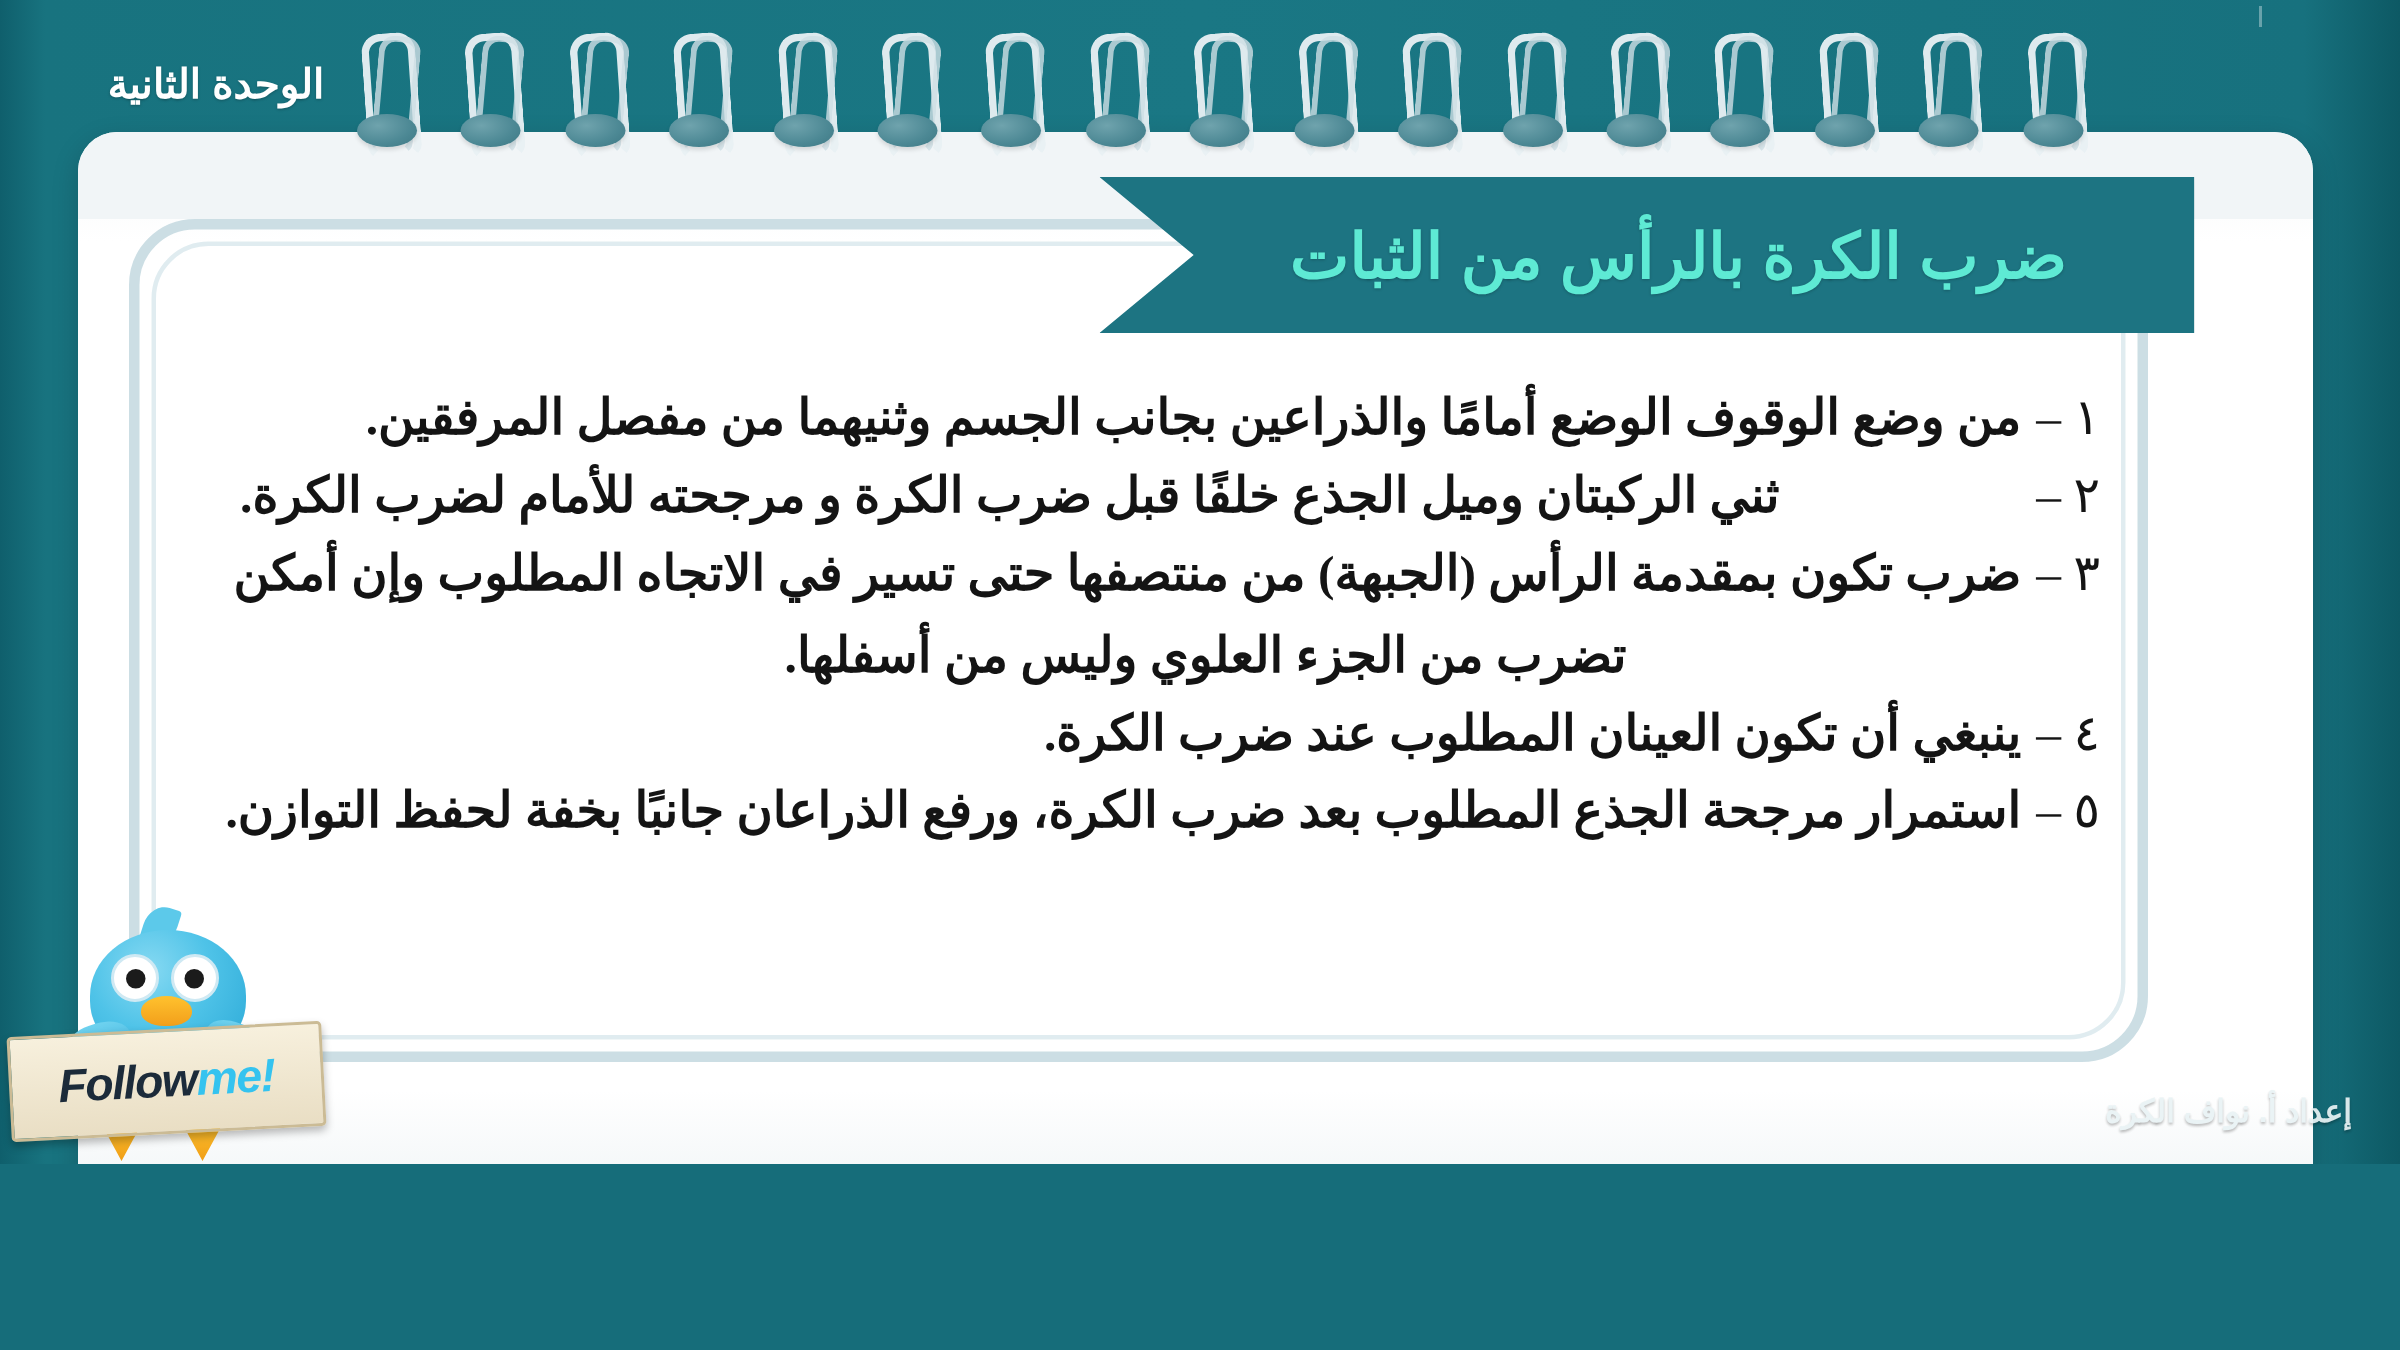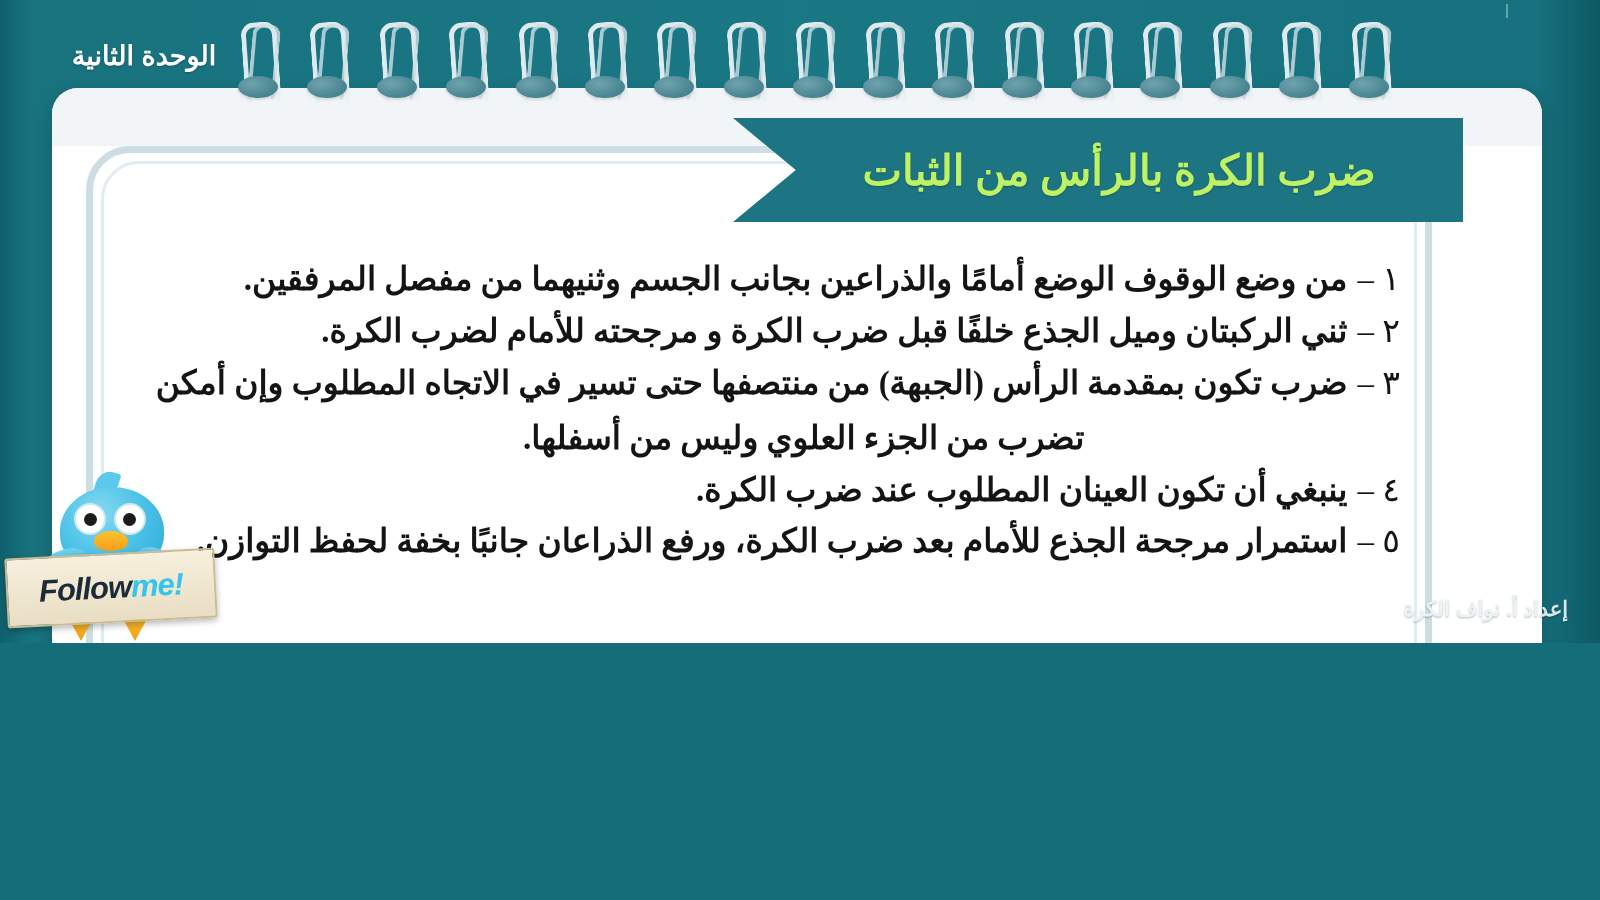--- a/index.html
+++ b/index.html
@@ -8,21 +8,21 @@
     width: 1600px;
     height: 900px;
     overflow: hidden;
     background: #166d7a;
     font-family: "Liberation Sans", sans-serif;
   }
 
   #slide {
     position: relative;
     width: 1600px;
-    height: 643px;
+    height: 776px;
     background: #17717e;
     overflow: hidden;
   }
 
   
   .backdrop {
     position: absolute;
     inset: 0;
     background:
       linear-gradient(90deg, #0f5f6c 0px, #18737f 30px, #1a7784 50%, #17717e 96%, #0d5964 100%);
@@ -117,27 +117,26 @@
   }
 
   
   .title-banner {
     position: absolute;
     left: 733px;
     top: 118px;
     width: 730px;
     height: 104px;
     background: #1d7482;
-    color: #bef264;
+    color: #5eead4;
     display: flex;
     align-items: center;
     justify-content: center;
     box-shadow: 0 3px 7px rgba(0,0,0,.22);
     clip-path: polygon(0% 0%, 100% 0%, 100% 100%, 0% 100%, 8.6% 50%);
-    font-family: Liberation Serif, serif;
   }
   .title-text {
     font-size: 42px;
     font-weight: bold;
     letter-spacing: 0px;
     padding-right: 28px;
     padding-left: 70px;
     direction: rtl;
     white-space: nowrap;
     text-shadow: 0 1px 2px rgba(0,0,0,.22);
@@ -172,21 +171,21 @@
   .step-body { flex: 1 1 auto; }
   .step-line { display: block; font-weight: bold; }
   .step-line.cont {
     text-align: center;
     margin-top: 12px;
     padding-left: 150px;
   }
 
   
   .step.one  .step-body { text-align: right; }
-  .step.two  .step-body { text-align: right; padding-left: 50px; }
+  .step.two  .step-body { text-align: left; padding-left: 50px; }
   .step.three .step-body { text-align: right; }
   .step.four .step-body { text-align: right; padding-left: 110px; }
   .step.five .step-body { text-align: right; }
 
   
   .tabs {
     position: absolute;
     left: 205px;
     top: 800px;
     width: 1230px;
@@ -453,21 +452,21 @@
       </div>
       <div class="step four">
         <span class="step-num">٤ –</span>
         <span class="step-body">
           <span class="step-line">ينبغي أن تكون العينان المطلوب عند ضرب الكرة.</span>
         </span>
       </div>
       <div class="step five">
         <span class="step-num">٥ –</span>
         <span class="step-body">
-          <span class="step-line">استمرار مرجحة الجذع للأمام بعد ضرب الكرة، ورفع الذراعان جانبًا بخفة لحفظ التوازن.</span>
+          <span class="step-line">استمرار مرجحة الجذع المطلوب بعد ضرب الكرة، ورفع الذراعان جانبًا بخفة لحفظ التوازن.</span>
         </span>
       </div>
     </div>
 
   <div class="tabs" id="tabs">
       <div class="tab" style="background: linear-gradient(rgb(63, 137, 151) 0%, rgb(63, 137, 151) 70%, rgba(255, 255, 255, 0.25) 100%);"></div>
       <div class="tab" style="background: linear-gradient(rgb(194, 221, 228) 0%, rgb(194, 221, 228) 70%, rgba(255, 255, 255, 0.25) 100%);"></div>
       <div class="tab" style="background: linear-gradient(rgb(121, 176, 189) 0%, rgb(121, 176, 189) 70%, rgba(255, 255, 255, 0.25) 100%);"></div>
       <div class="tab" style="background: linear-gradient(rgb(214, 232, 238) 0%, rgb(214, 232, 238) 70%, rgba(255, 255, 255, 0.25) 100%);"></div>
       <div class="tab" style="background: linear-gradient(rgb(169, 205, 215) 0%, rgb(169, 205, 215) 70%, rgba(255, 255, 255, 0.25) 100%);"></div>

